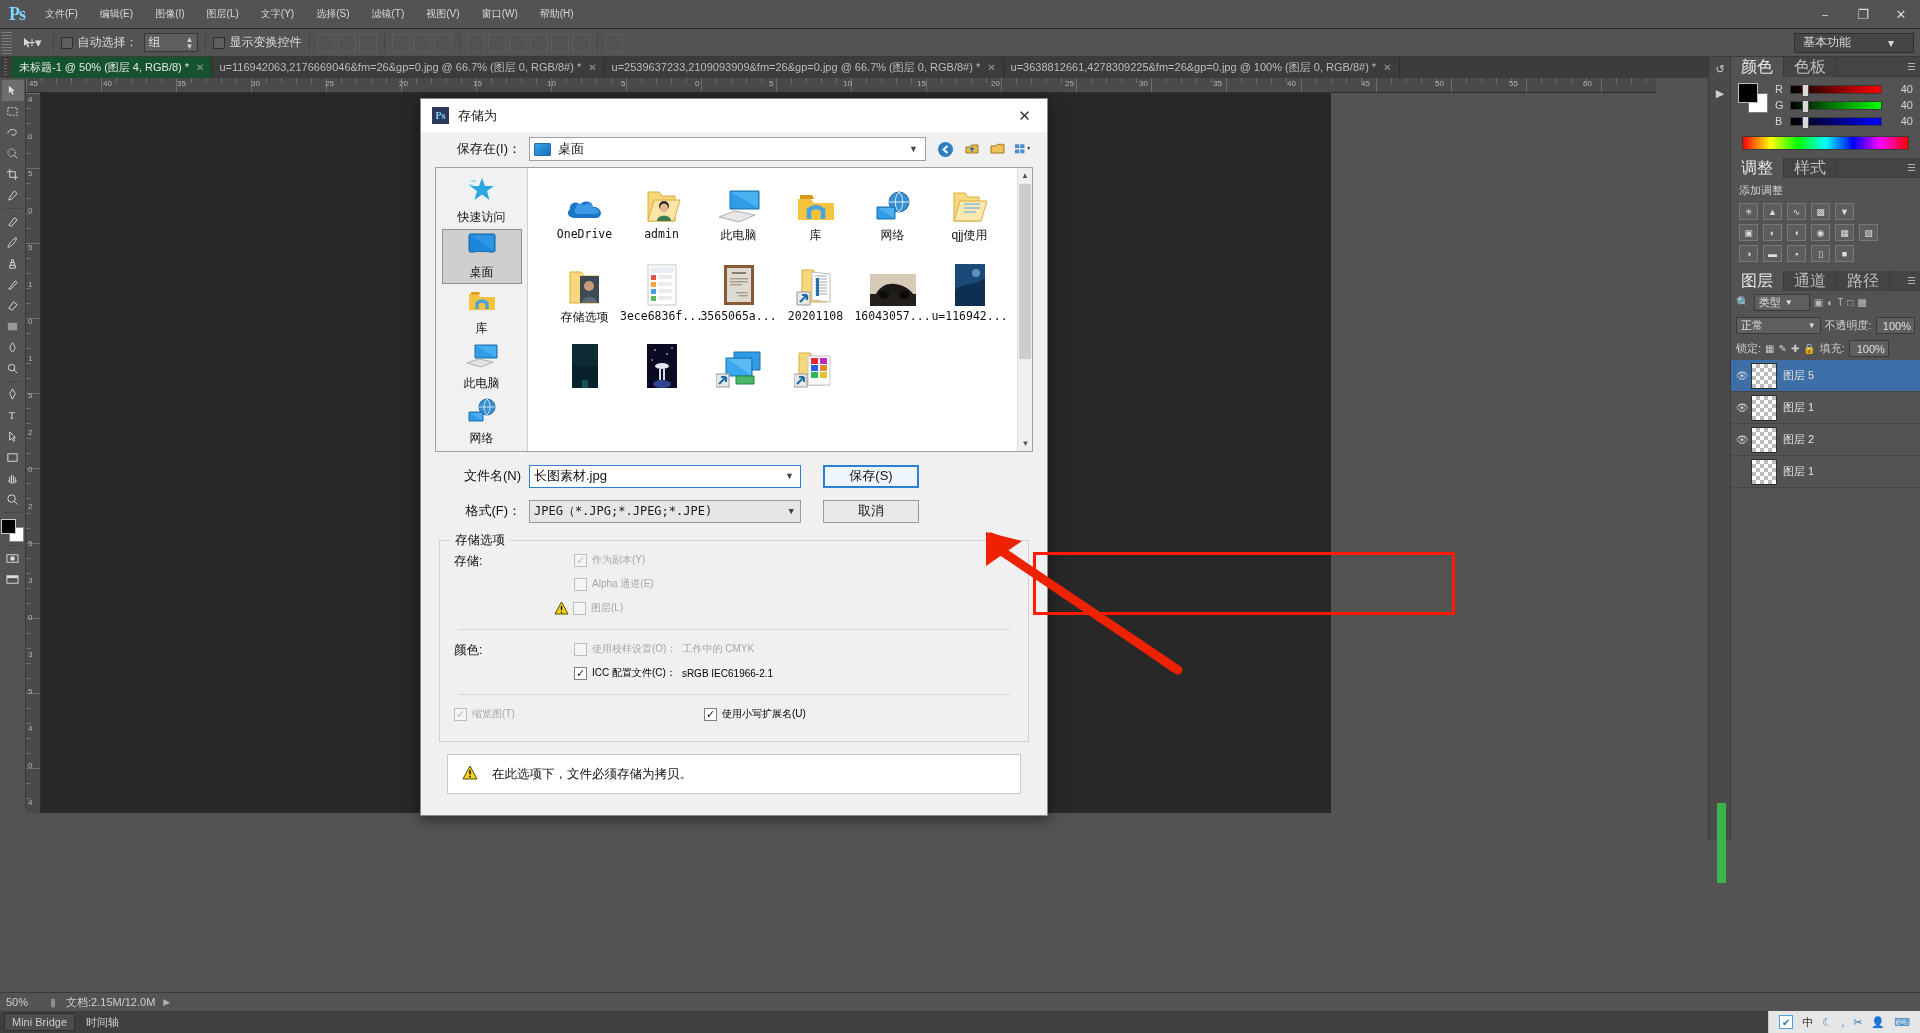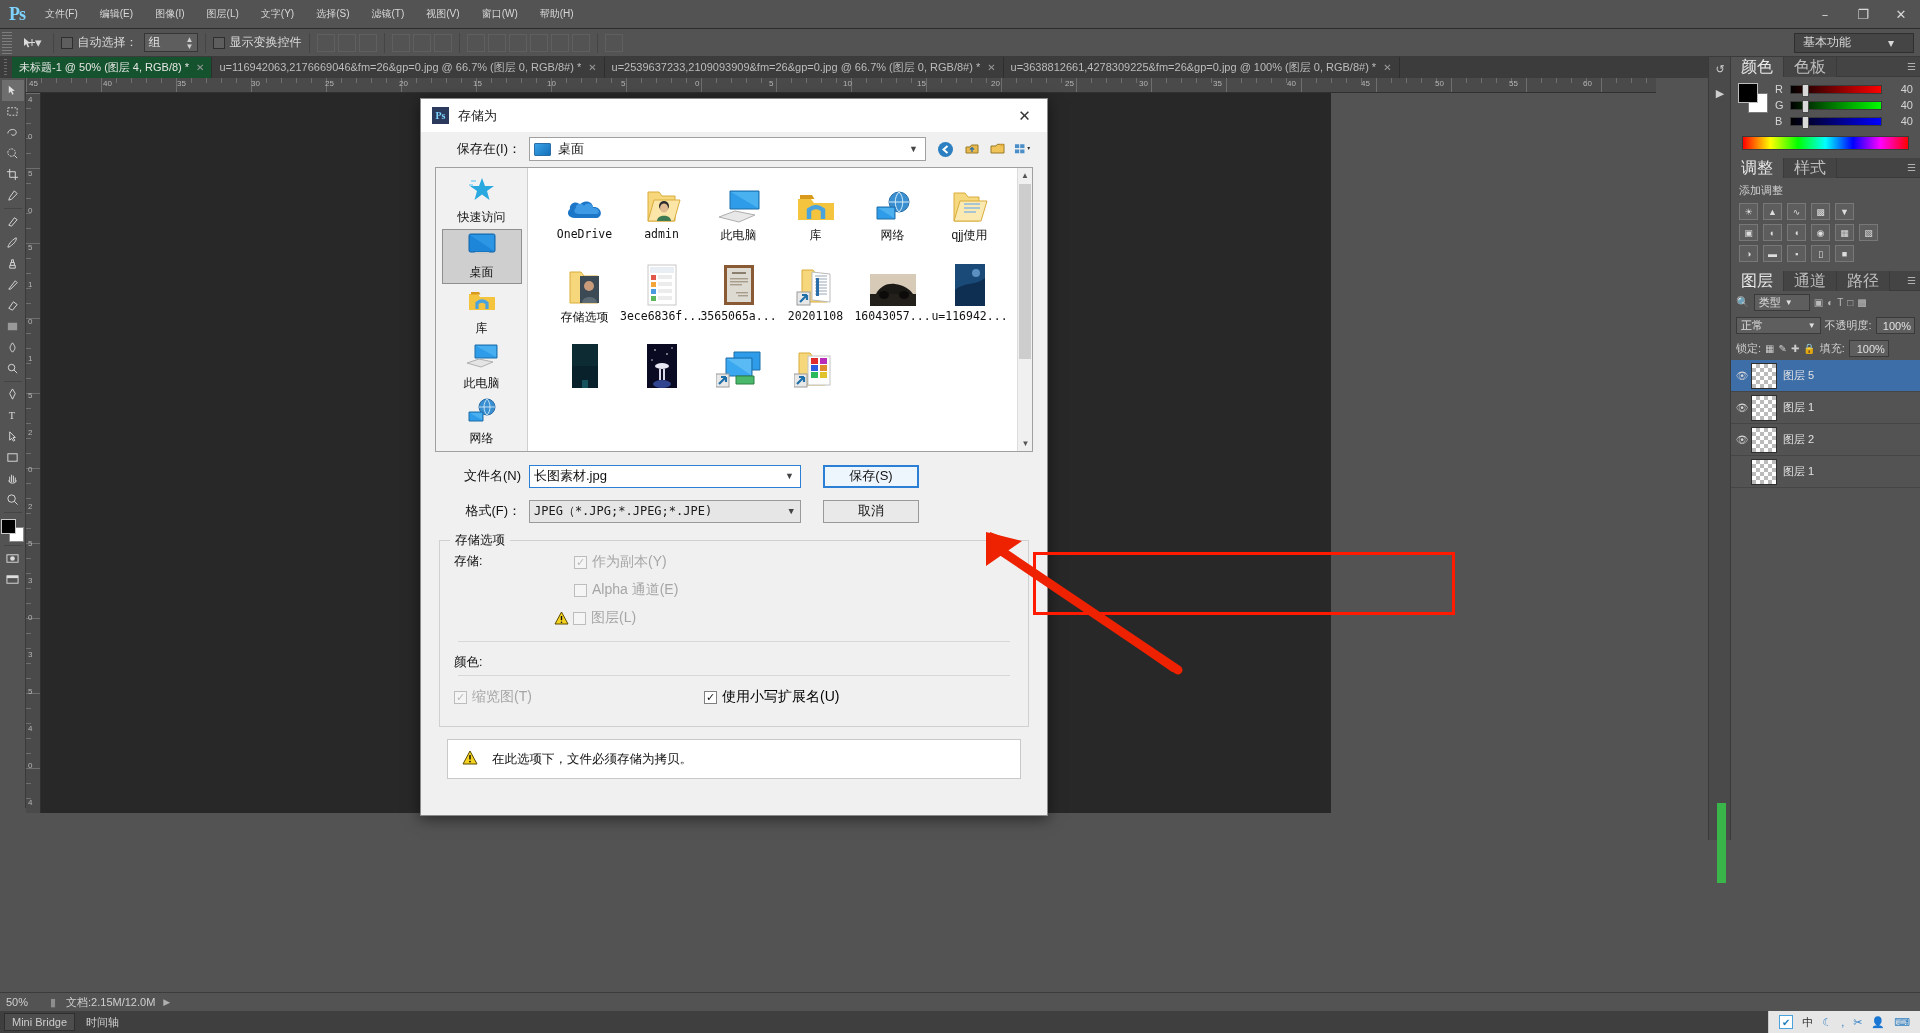--- a/index.html
+++ b/index.html
@@ -262,21 +262,21 @@
     margin-left: 22px;
   }
   .dlg-btn.primary { border: 2px solid #2b7fd4; background: #eef6fd; }
 
   
   .optgroup { margin: 14px 4px 0 4px; border: 1px solid #d0d0d0; padding: 0 0 10px 0; position: relative; }
   .optgroup-title { position: absolute; top: -9px; left: 10px; background: #f0f0f0; padding: 0 5px;
     font-size: 12.5px; color: #111; }
   .og-row { display: flex; align-items: flex-start; padding: 0 0 0 14px; margin-top: 12px; }
   .og-lbl { font-size: 12.5px; color: #111; width: 120px; }
-  .ckline { display: flex; align-items: center; font-size: 14px; margin-bottom: 10px; }
+  .ckline { display: flex; align-items: center; font-size: 10px; margin-bottom: 10px; }
   .ck { width: 13px; height: 13px; border: 1px solid #808080; background: #fff; margin-right: 5px;
     display: flex; align-items: center; justify-content: center; font-size: 10px; color: #111; flex: none; }
   .ck.dis { border-color: #bdbdbd; background: #f5f5f5; color: #b5b5b5; }
   .ck.on::after { content: "\2713"; font-size: 11px; line-height: 11px; }
   .ck.on.dis::after { color: #b9b9b9; }
   .dis-txt { color: #a6a6a6; }
   .col-a { width: 118px; }
   .warn-tri { width: 15px; height: 14px; margin-right: 4px; flex:none; }
   .hr { height: 1px; background: #d8d8d8; margin: 4px 18px 0 18px; }
   .botrow { display: flex; padding: 0 0 0 14px; margin-top: 12px; }
@@ -1246,20 +1246,32 @@
                 <span class="dis-txt">图层(L)</span>
               </div>
             </div>
           </div>
         </div>
 
         <div class="hr"></div>
 
         <div class="og-row">
           <div class="og-lbl">颜色:</div>
+          <div>
+            <div class="ckline">
+              <span class="ck dis"></span>
+              <span class="dis-txt">使用校样设置(O)：</span>
+              <span class="dis-txt" style="margin-left:6px;">工作中的 CMYK</span>
+            </div>
+            <div class="ckline">
+              <span class="ck on"></span>
+              <span>ICC 配置文件(C)：</span>
+              <span style="margin-left:6px;">sRGB IEC61966-2.1</span>
+            </div>
+          </div>
         </div>
 
         <div class="hr"></div>
 
         <div class="botrow">
           <div class="ckline" style="width:250px;">
             <span class="ck on dis"></span>
             <span class="dis-txt">缩览图(T)</span>
           </div>
           <div class="ckline">

